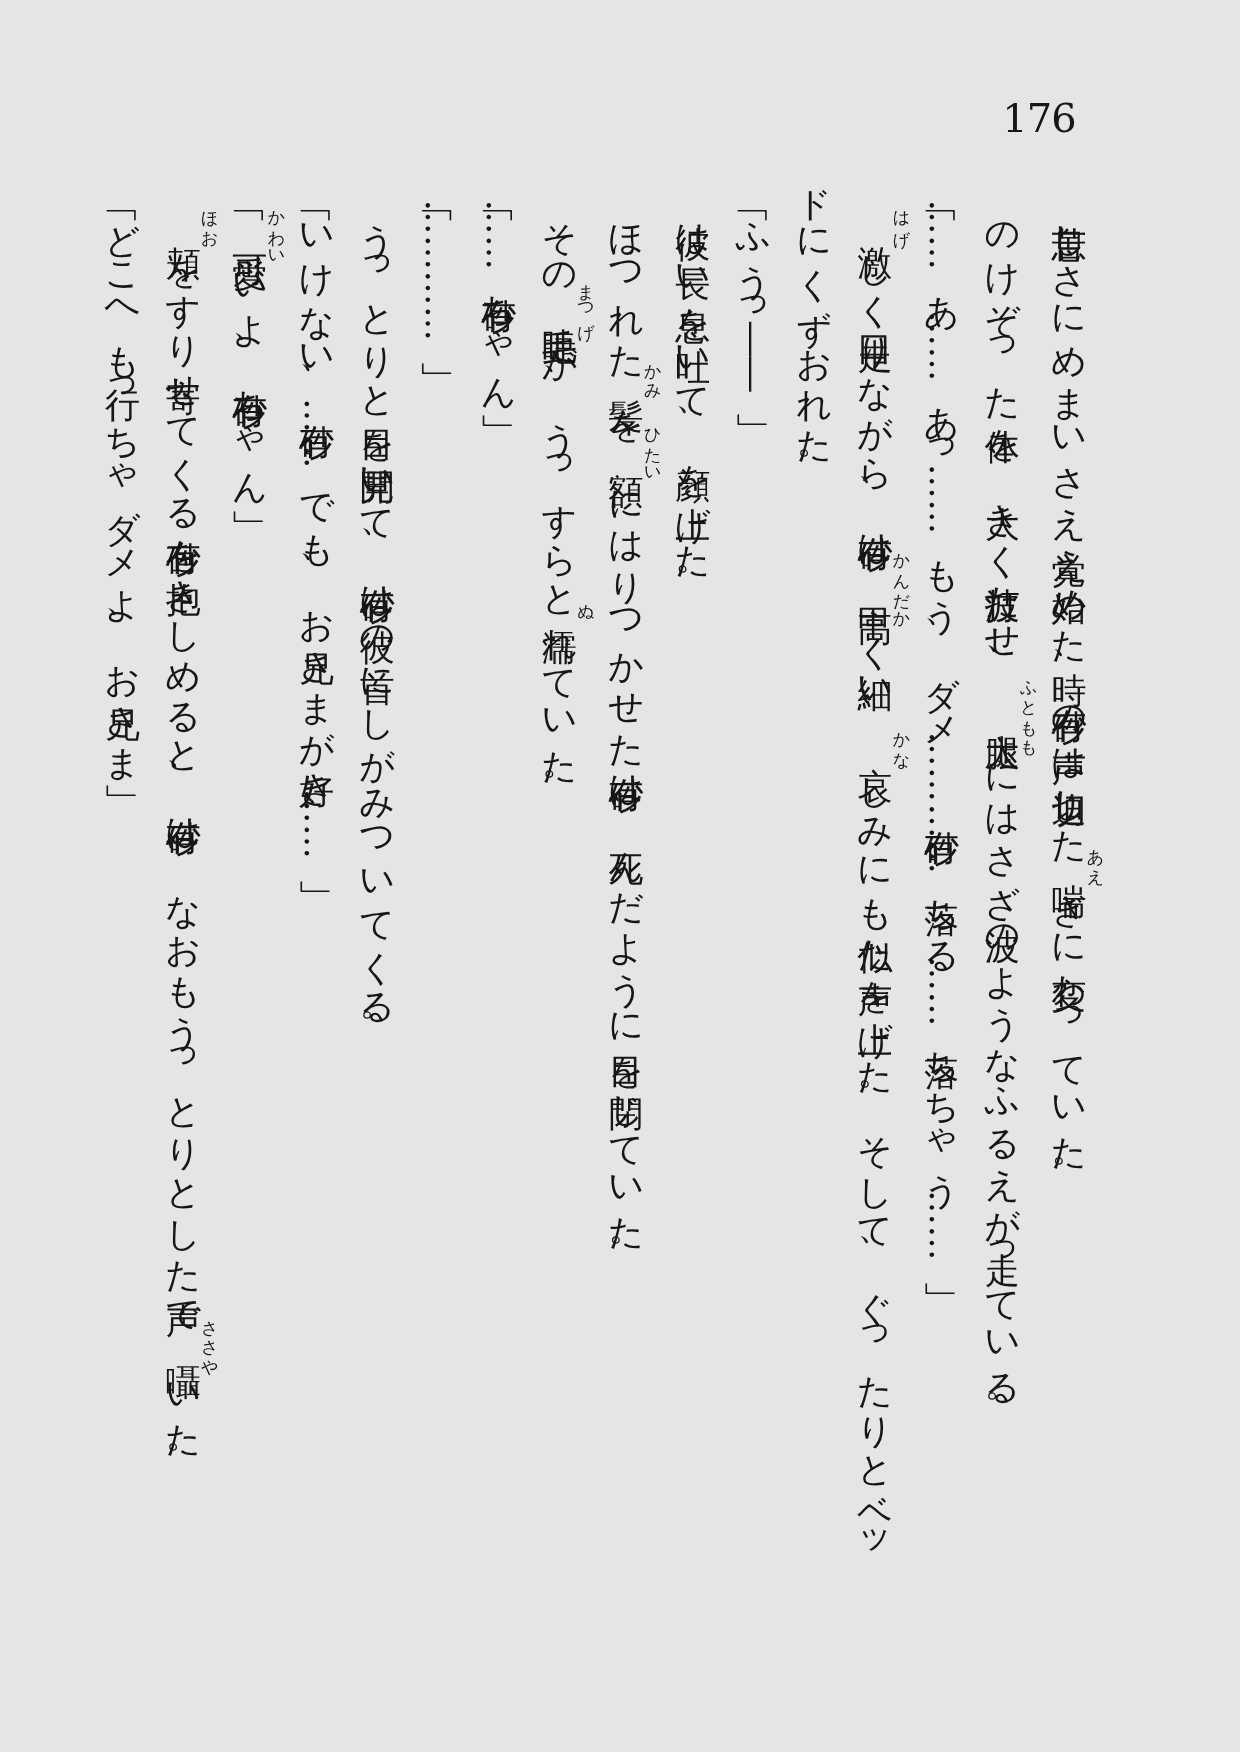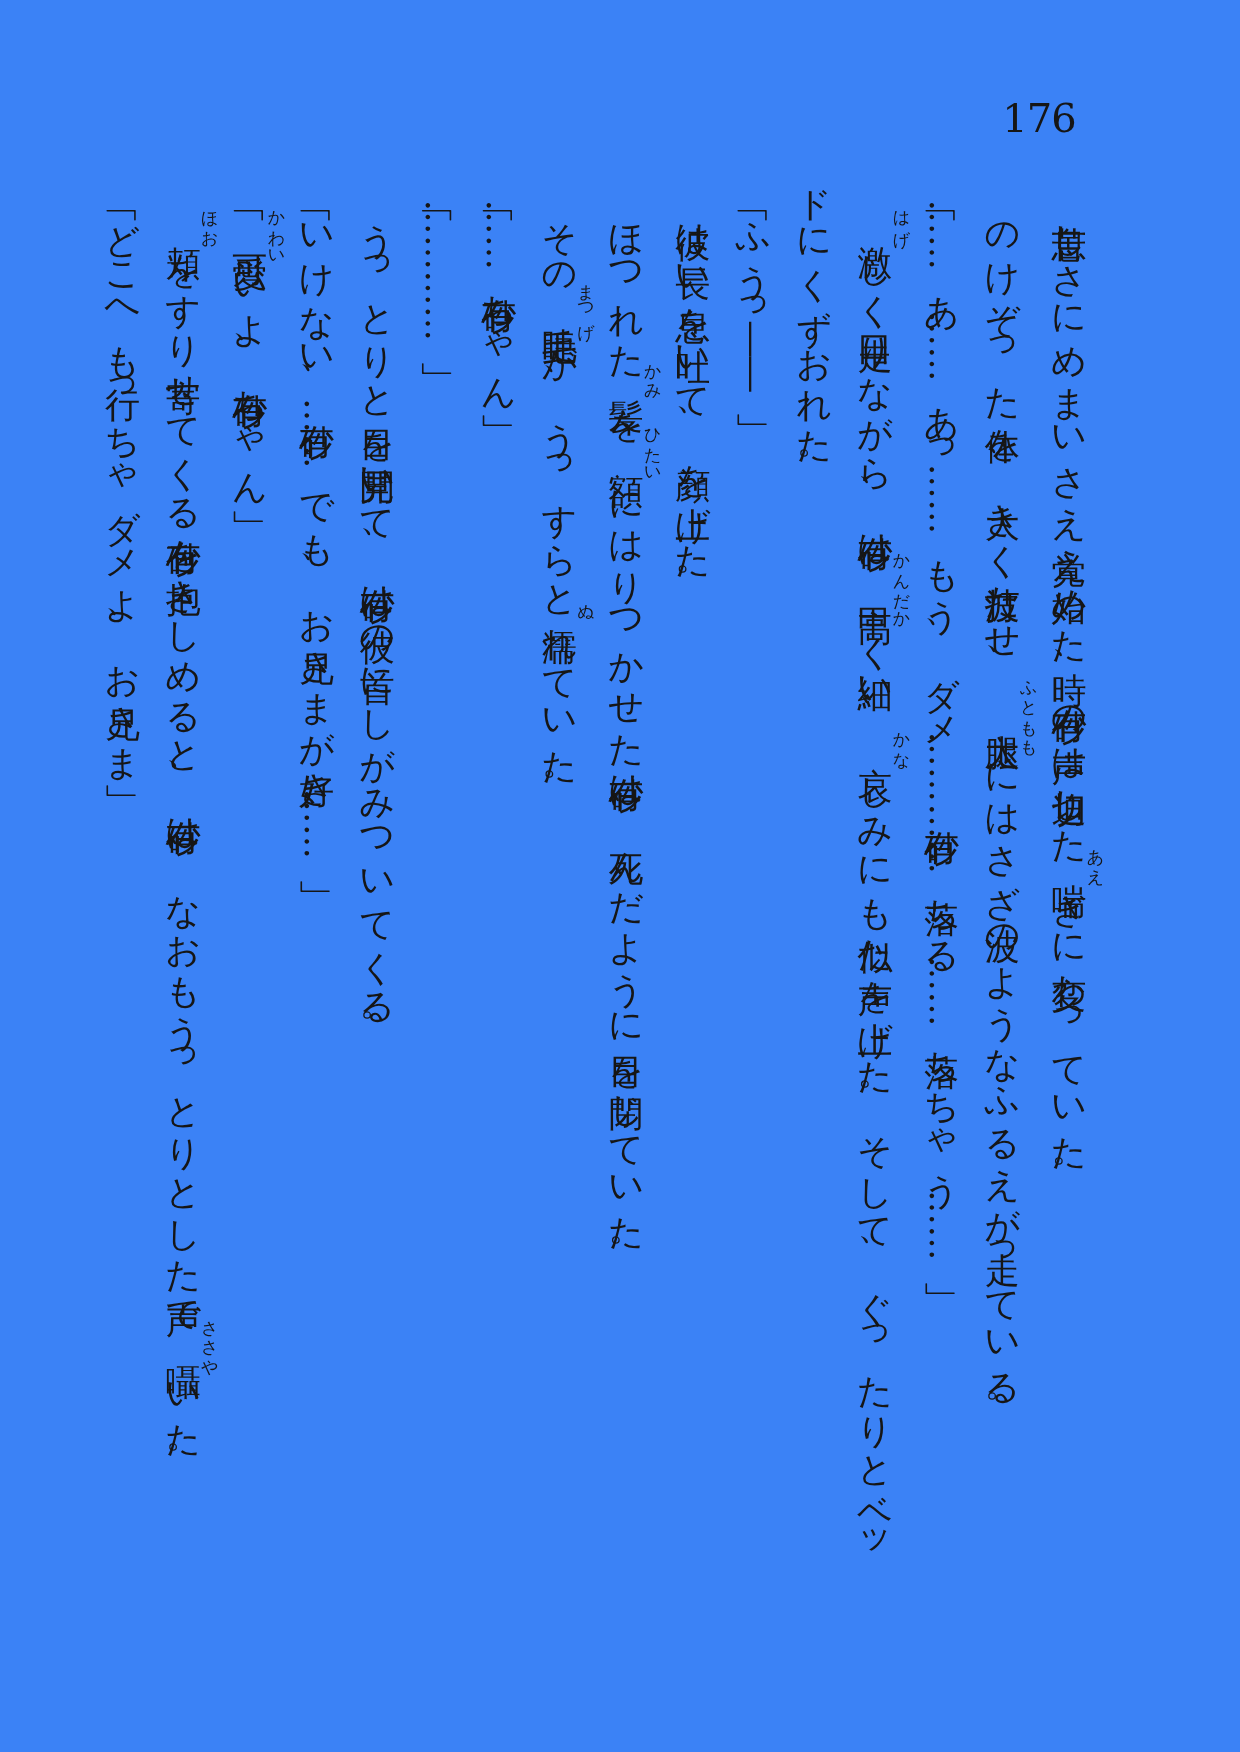--- a/index.html
+++ b/index.html
@@ -46,21 +46,21 @@
   rt {
     font-size: 17px;
     letter-spacing: 0;
     font-family: "DejaVu Serif", "Liberation Serif", serif;
   }
   .dash { letter-spacing: 0; }
 </style>
 </head>
 <body>
 
-<div class="page" style="background: #3b82f6; color: rgb(22, 22, 22);">
+<div class="page" style="background: #e5e5e5; color: rgb(22, 22, 22);">
   <div class="page-number">176</div>
   <div class="text-block">
       <p class="para">息苦しさにめまいさえ覚え始めた時、有砂の声は切迫した<ruby>喘<rt>あえ</rt></ruby>ぎに変わっていた。</p>
       <p class="para">のけぞった体を、大きく波打たせ、<ruby>太腿<rt>ふともも</rt></ruby>にはさざ波のようなふるえが走っている。</p>
       <p class="para">「……あ……あっ……もう、ダメ……有砂……落ちる……落ちちゃう……」</p>
       <p class="para"><ruby>激<rt>はげ</rt></ruby>しく口走りながら、有砂は<ruby>甲高<rt>かんだか</rt></ruby>く細い、<ruby>哀<rt>かな</rt></ruby>しみにも似た声を上げた。そして、ぐったりとベッドにくずおれた。</p>
       <p class="para">「ふうっ<span class="dash">――</span>」</p>
       <p class="para">彼は長い息を吐いて、顔を上げた。</p>
       <p class="para">ほつれた<ruby>髪<rt>かみ</rt></ruby>を<ruby>額<rt>ひたい</rt></ruby>にはりつかせた有砂は、死んだように目を閉じていた。</p>
       <p class="para">その<ruby>睫毛<rt>まつげ</rt></ruby>が、うっすらと<ruby>濡<rt>ぬ</rt></ruby>れていた。</p>

